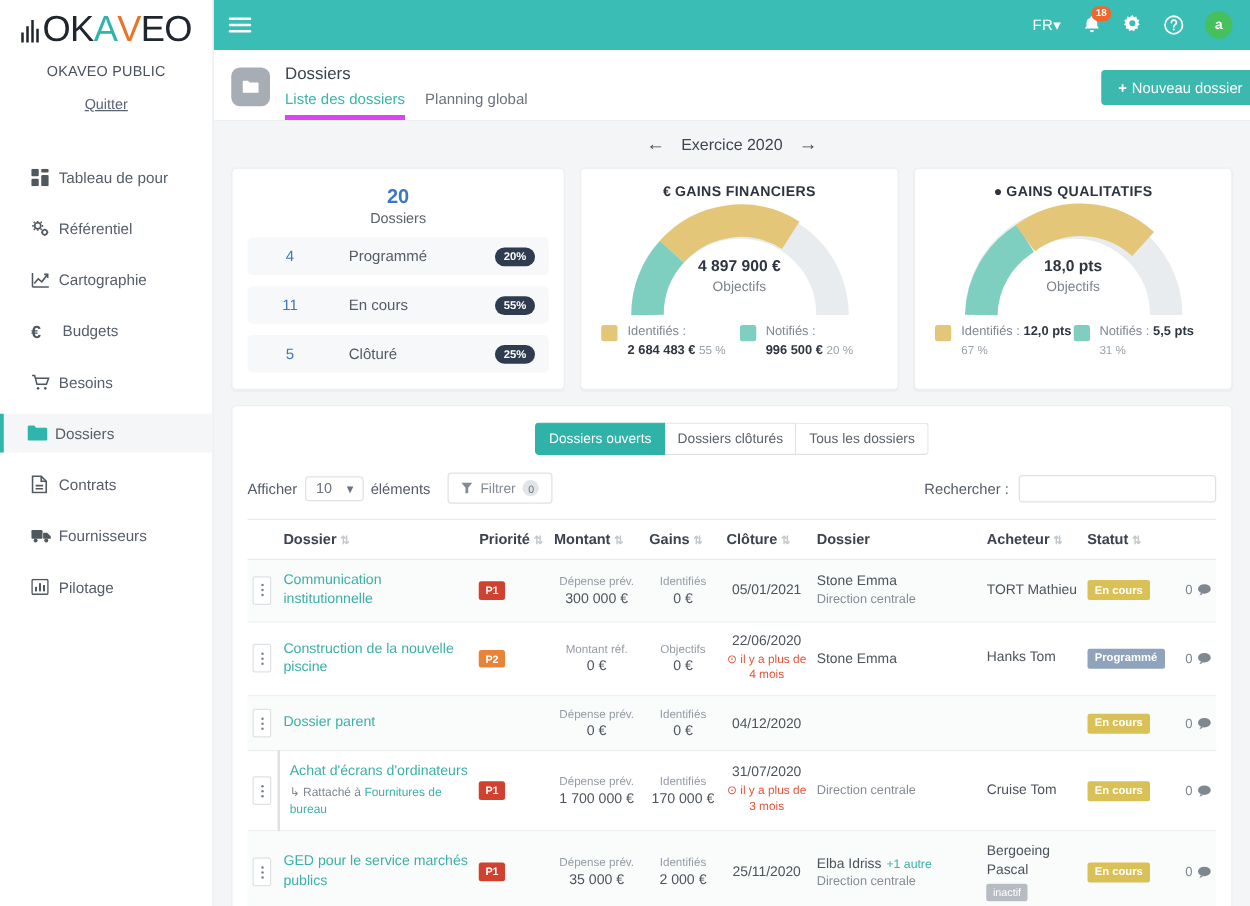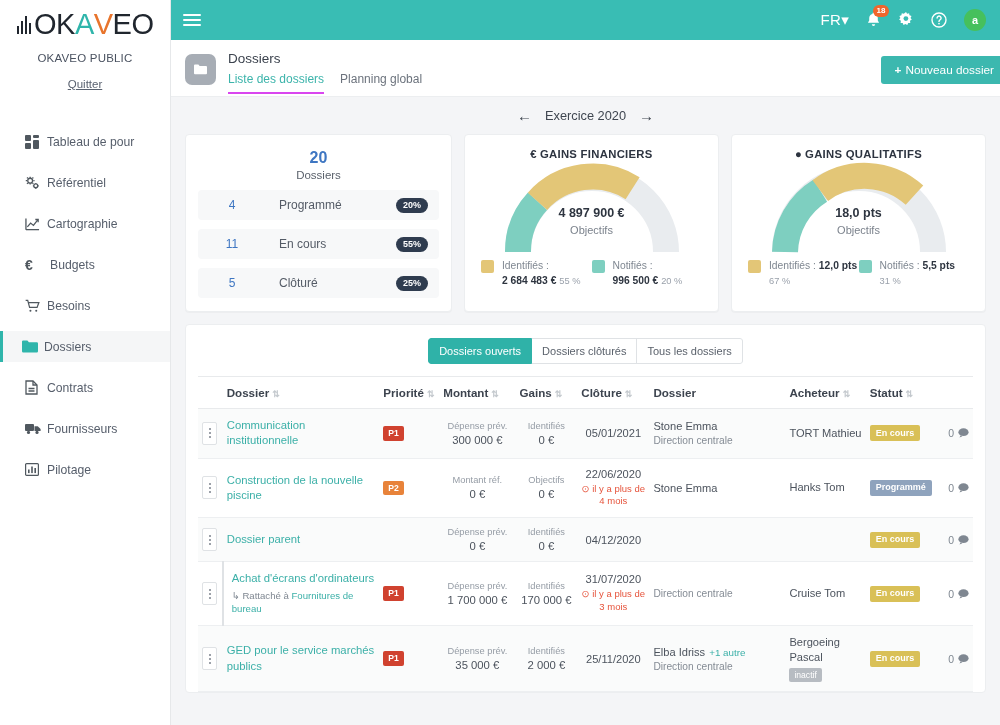--- a/index.html
+++ b/index.html
@@ -58,21 +58,21 @@
 
   
   .main { flex: 1; height: 725px; position: relative; background: #f4f5f7; overflow: hidden; }
   .topbar {
     height: 40px; background: #39bdb4; display: flex; align-items: center;
     padding: 0 14px 0 12px; color: #fff;
   }
   .hamburger { width: 18px; cursor: pointer; }
   .hamburger i { display: block; height: 2px; background: #fff; margin: 3px 0; border-radius: 1px; }
   .topbar-right { margin-left: auto; display: flex; align-items: center; gap: 17px; }
-  .lang { font-size: 15px; cursor: pointer; letter-spacing: .3px; }
+  .lang { font-size: 12px; cursor: pointer; letter-spacing: .3px; }
   .ic-btn { position: relative; cursor: pointer; display: flex; align-items: center; }
   .badge-count {
     position: absolute; top: -7px; right: -8px; background: #f0662c; color: #fff;
     font-size: 8px; font-weight: bold; border-radius: 9px; padding: 1px 3.5px;
     min-width: 14px; text-align: center; line-height: 1.25;
   }
   .avatar {
     width: 22px; height: 22px; border-radius: 50%; background: #46c05c;
     color: #fff; font-size: 11px; display: flex; align-items: center;
     justify-content: center; cursor: pointer; font-weight: 600;
@@ -88,21 +88,21 @@
     display: flex; align-items: center; justify-content: center; flex: 0 0 31px;
     margin-top: 4px;
   }
   .page-head-txt { margin-left: 12px; }
   .page-title { font-size: 13.5px; color: #3c434e; margin-top: 1px; }
   .tabs { display: flex; gap: 16px; margin-top: 6px; }
   .tab {
     font-size: 12px; color: #6c737d; padding-bottom: 6px; cursor: pointer;
     border-bottom: 2px solid transparent;
   }
-  .tab.active { color: #3cb4ab; border-bottom: 2px solid #d946ef; }
+  .tab.active { color: #3cb4ab; border-bottom: 4px solid #d946ef; }
   .btn-new {
     position: absolute; right: -8px; top: 16px; background: #3cb8af; color: #fff;
     font-size: 11.8px; padding: 7px 14px; border-radius: 3px; border: none;
     cursor: pointer; white-space: nowrap;
   }
   .btn-new .plus { font-weight: bold; margin-right: 4px; }
 
   
   .exercice {
     display: flex; align-items: center; justify-content: center;
@@ -517,20 +517,41 @@
 
     <div class="panel">
       <div class="seg-wrap">
         <div class="seg">
           <div class="on">Dossiers ouverts</div>
           <div>Dossiers clôturés</div>
           <div>Tous les dossiers</div>
         </div>
       </div>
 
+      <div class="toolbar">
+        <span class="lbl">Afficher</span>
+        <div class="select-box">
+          <span class="cv">10</span>
+          <span style="font-size:9px;color:#6b7280">▼</span>
+        </div>
+        <span class="lbl">éléments</span>
+        <div class="btn-filter">
+          <span>
+            <svg width="9" height="9" viewBox="0 0 10 10" fill="#838a94">
+                <path d="M0 0h10L6.2 4.6V9L3.8 10V4.6z"></path>
+              </svg>
+          </span>
+          <span>Filtrer</span>
+          <span class="cnum">0</span>
+        </div>
+        <div class="search-wrap">
+          <span class="lbl">Rechercher :</span>
+          <input class="search-input" type="text" value="" placeholder="" style="">
+        </div>
+      </div>
 
       <table>
         <thead>
           <tr>
             <th style="width:22px"></th>
             <th style="width:152px"><span>Dossier</span><span class="srt">⇅</span></th>
             <th style="width:56px"><span>Priorité</span><span class="srt">⇅</span></th>
             <th style="width:74px"><span>Montant</span><span class="srt">⇅</span></th>
             <th style="width:60px"><span>Gains</span><span class="srt">⇅</span></th>
             <th style="width:70px"><span>Clôture</span><span class="srt">⇅</span></th>

